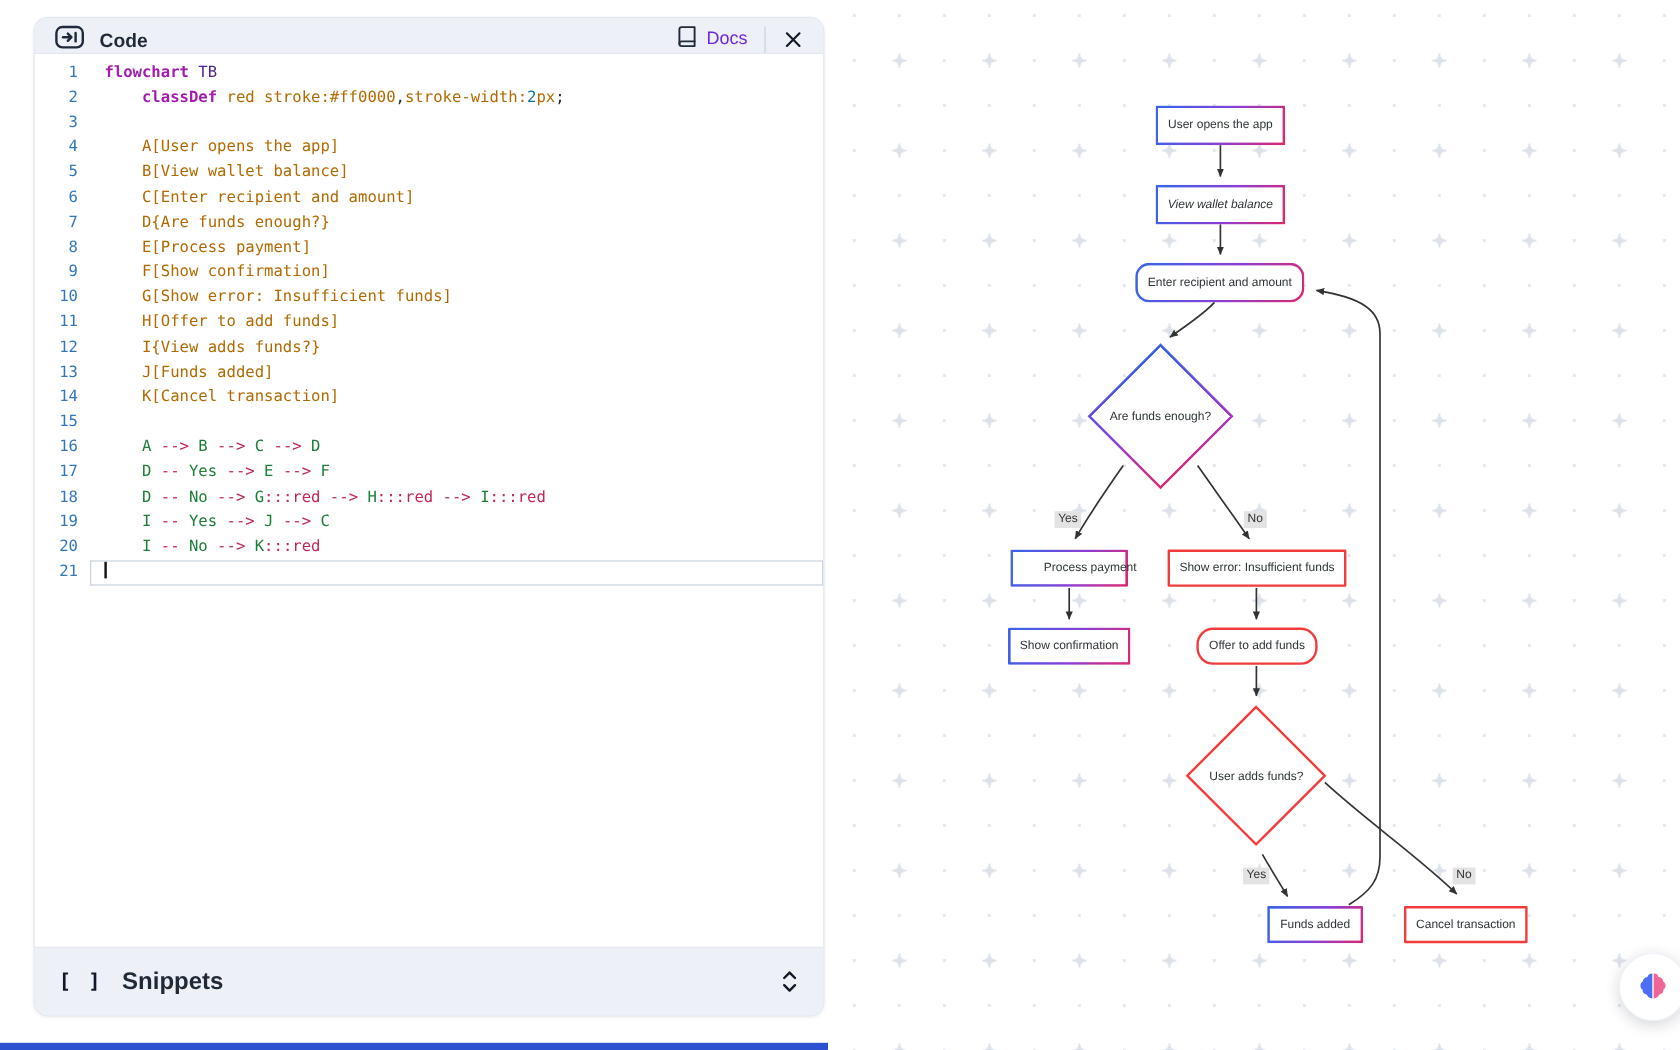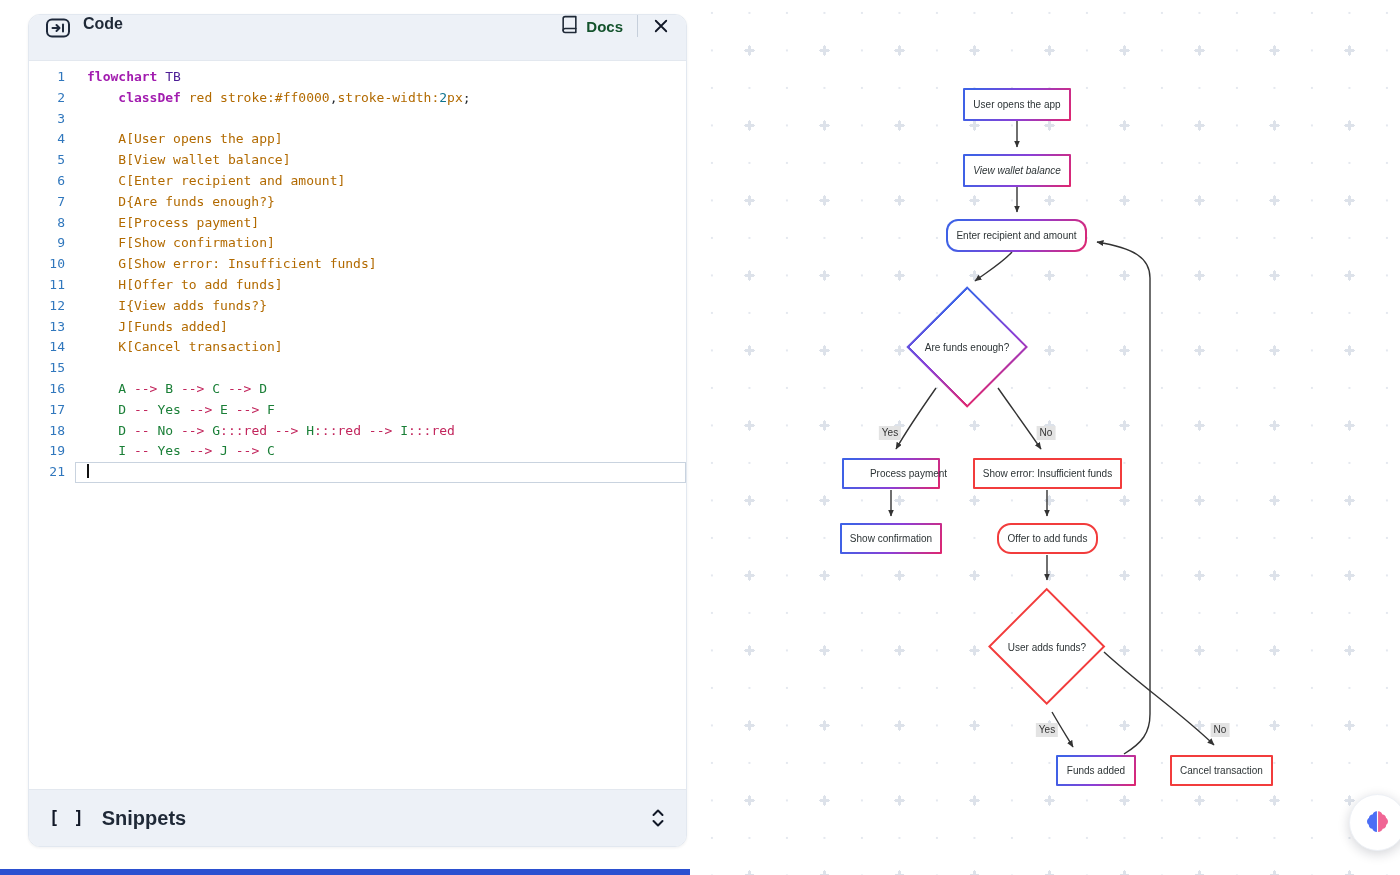--- a/index.html
+++ b/index.html
@@ -4,26 +4,26 @@
 <style>
   * { margin:0; padding:0; box-sizing:border-box; }
   html,body { width:1400px; height:875px; overflow:hidden; background:#ffffff;
     font-family:"Liberation Sans", sans-serif; }
 
   
   .card { position:absolute; left:28px; top:14px; width:659px; height:833px;
     background:#fff; border:1px solid #e2e8f0; border-radius:12px;
     display:flex; flex-direction:column; overflow:hidden;
     box-shadow:0 1px 3px rgba(15,23,42,.06); }
-  .card-header { height:46px; flex:none; background:#edf1f7; border-bottom:1px solid #e3e8ef;
-    display:flex; align-items:flex-start; padding:0 16px; gap:12px; }
+  .card-header { height:30px; flex:none; background:#edf1f7; border-bottom:1px solid #e3e8ef;
+    display:flex; align-items:flex-end; padding:0 16px; gap:12px; }
   .hdr-title { font-size:16px; font-weight:700; color:#1f2937; }
   .hdr-right { margin-left:auto; display:flex; align-items:center; gap:14px; }
-  .docs-btn { display:flex; align-items:center; gap:7px; font-size:15px; font-weight:700;
-    color:#14532d; cursor:pointer; background:none; border:none; font-family:inherit; }
+  .docs-btn { display:flex; align-items:center; gap:7px; font-size:15px; font-weight:400;
+    color:#6d28d9; cursor:pointer; background:none; border:none; font-family:inherit; }
   .v-divider { width:1px; height:22px; background:#c6cfdb; }
   .icon-btn { background:none; border:none; cursor:pointer; display:flex; align-items:center; }
 
   
   .editor { flex:1; background:#fff; padding-top:6px; overflow:hidden;
     font-family:"DejaVu Sans Mono", monospace; font-size:13px; line-height:20.8px; }
   .line { display:flex; height:20.8px; }
   .gutter { flex:none; width:46px; text-align:right; padding-right:10px; color:#3077bd; }
   .code-text { flex:1; white-space:pre; padding-left:12px; color:#24292f; }
   .line.active .code-text { outline:1px solid #c9d3df; outline-offset:-1px; background:#fff; }
@@ -186,20 +186,24 @@
           <div class="gutter">17</div>
           <div class="code-text"><span class="tok-pl">    </span><span class="tok-id">D</span><span class="tok-op"> -- </span><span class="tok-lbl">Yes</span><span class="tok-op"> --&gt; </span><span class="tok-id">E</span><span class="tok-op"> --&gt; </span><span class="tok-id">F</span></div>
         </div>
         <div class="line">
           <div class="gutter">18</div>
           <div class="code-text"><span class="tok-pl">    </span><span class="tok-id">D</span><span class="tok-op"> -- </span><span class="tok-lbl">No</span><span class="tok-op"> --&gt; </span><span class="tok-id">G</span><span class="tok-op">:::red</span><span class="tok-op"> --&gt; </span><span class="tok-id">H</span><span class="tok-op">:::red</span><span class="tok-op"> --&gt; </span><span class="tok-id">I</span><span class="tok-op">:::red</span></div>
         </div>
         <div class="line">
           <div class="gutter">19</div>
           <div class="code-text"><span class="tok-pl">    </span><span class="tok-id">I</span><span class="tok-op"> -- </span><span class="tok-lbl">Yes</span><span class="tok-op"> --&gt; </span><span class="tok-id">J</span><span class="tok-op"> --&gt; </span><span class="tok-id">C</span></div>
+        </div>
+        <div class="line">
+          <div class="gutter">20</div>
+          <div class="code-text"><span class="tok-pl">    </span><span class="tok-id">I</span><span class="tok-op"> -- </span><span class="tok-lbl">No</span><span class="tok-op"> --&gt; </span><span class="tok-id">K</span><span class="tok-op">:::red</span></div>
         </div>
         <div class="line active">
           <div class="gutter">21</div>
           <div class="code-text"><span class="caret"></span></div>
         </div>
       </div>
   </div>
 
   <div class="snippets">
     <span class="bracket-icon">[ ]</span>

